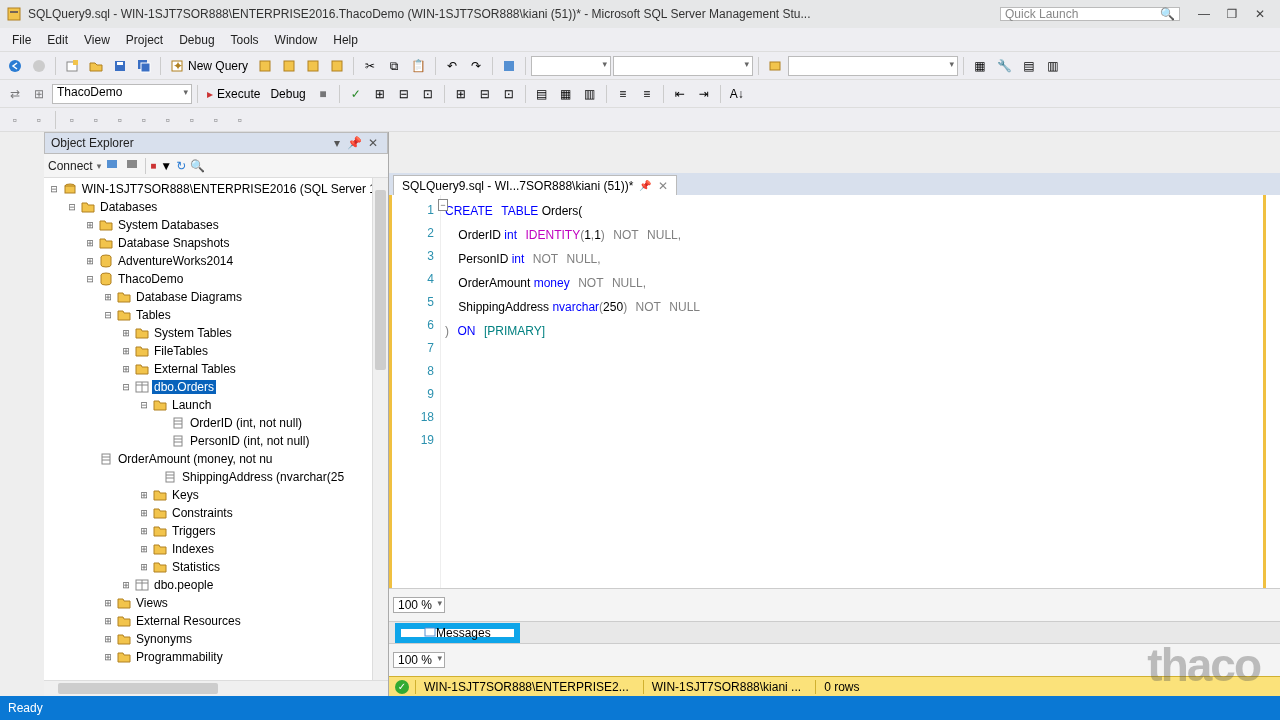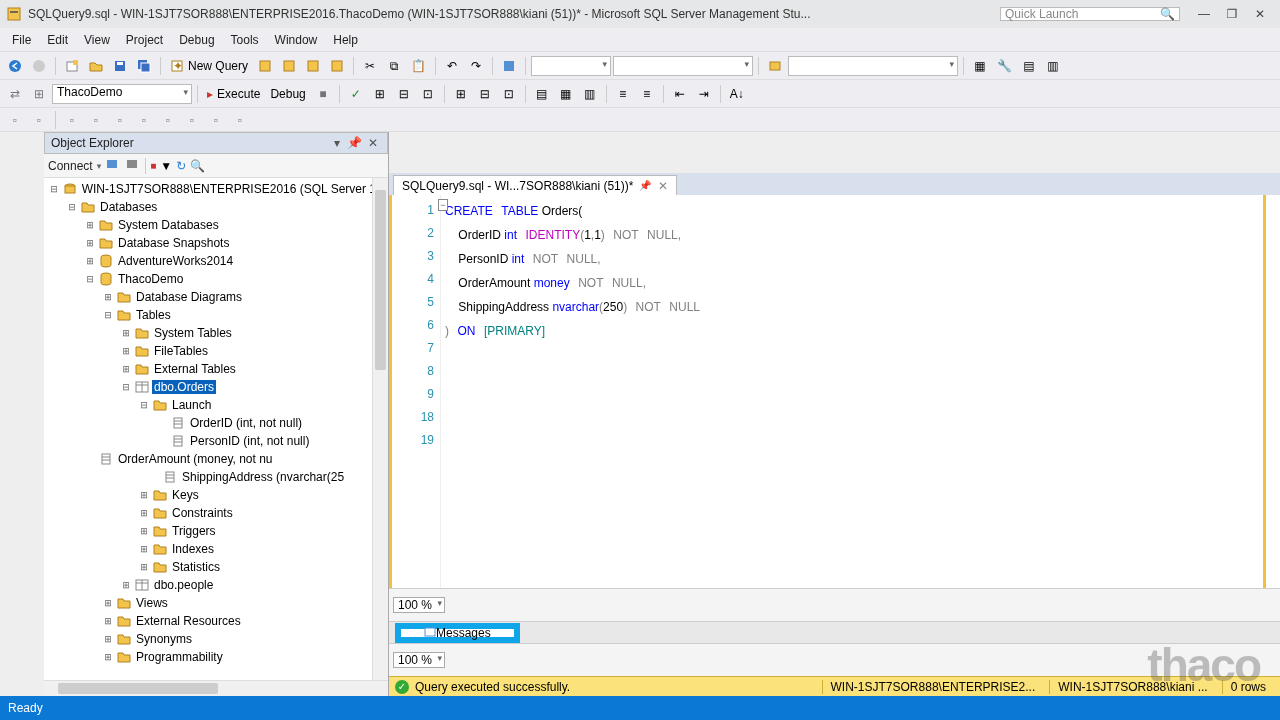--- a/index.html
+++ b/index.html
@@ -576,21 +576,20 @@
                 <rect x="1" y="2" width="10" height="8" fill="#fff" stroke="#5590d2"></rect>
               </svg></span>
           <span>Messages</span>
         </div>
       </div>
       <div class="zoombar">
         <div class="zc"><span>100 %</span></div>
       </div>
       <div class="resbar">
         <div class="ok">✓</div>
-        <span class="rt">Query executed successfully.</span>
         <span class="rg">WIN-1SJT7SOR888\ENTERPRISE2...</span>
         <span class="rg">WIN-1SJT7SOR888\kiani ...</span>
         <span class="rg">0 rows</span>
       </div>
     </div>
   </div>
 </div>
 
 <div class="statusbar">
   <span>Ready</span>

